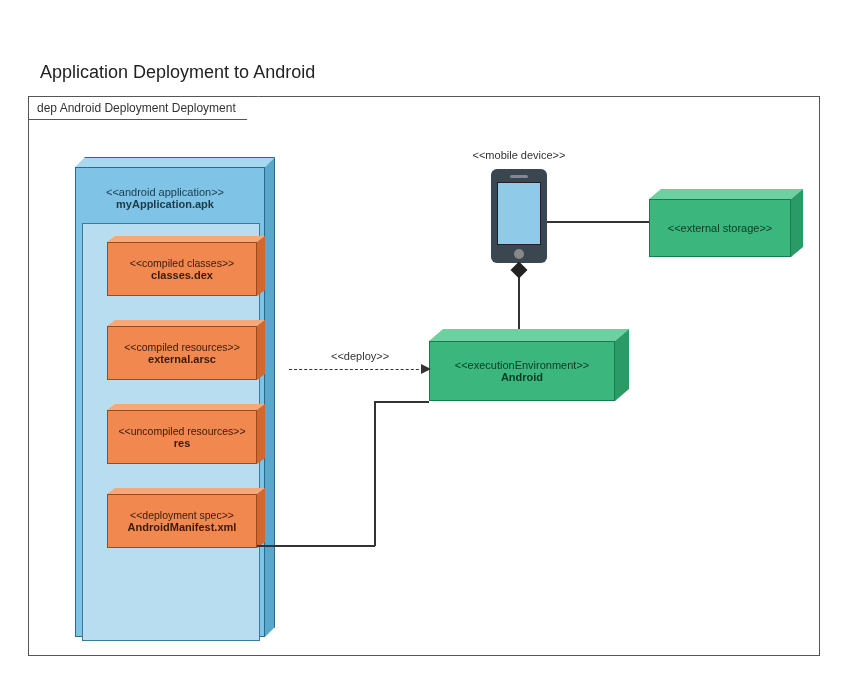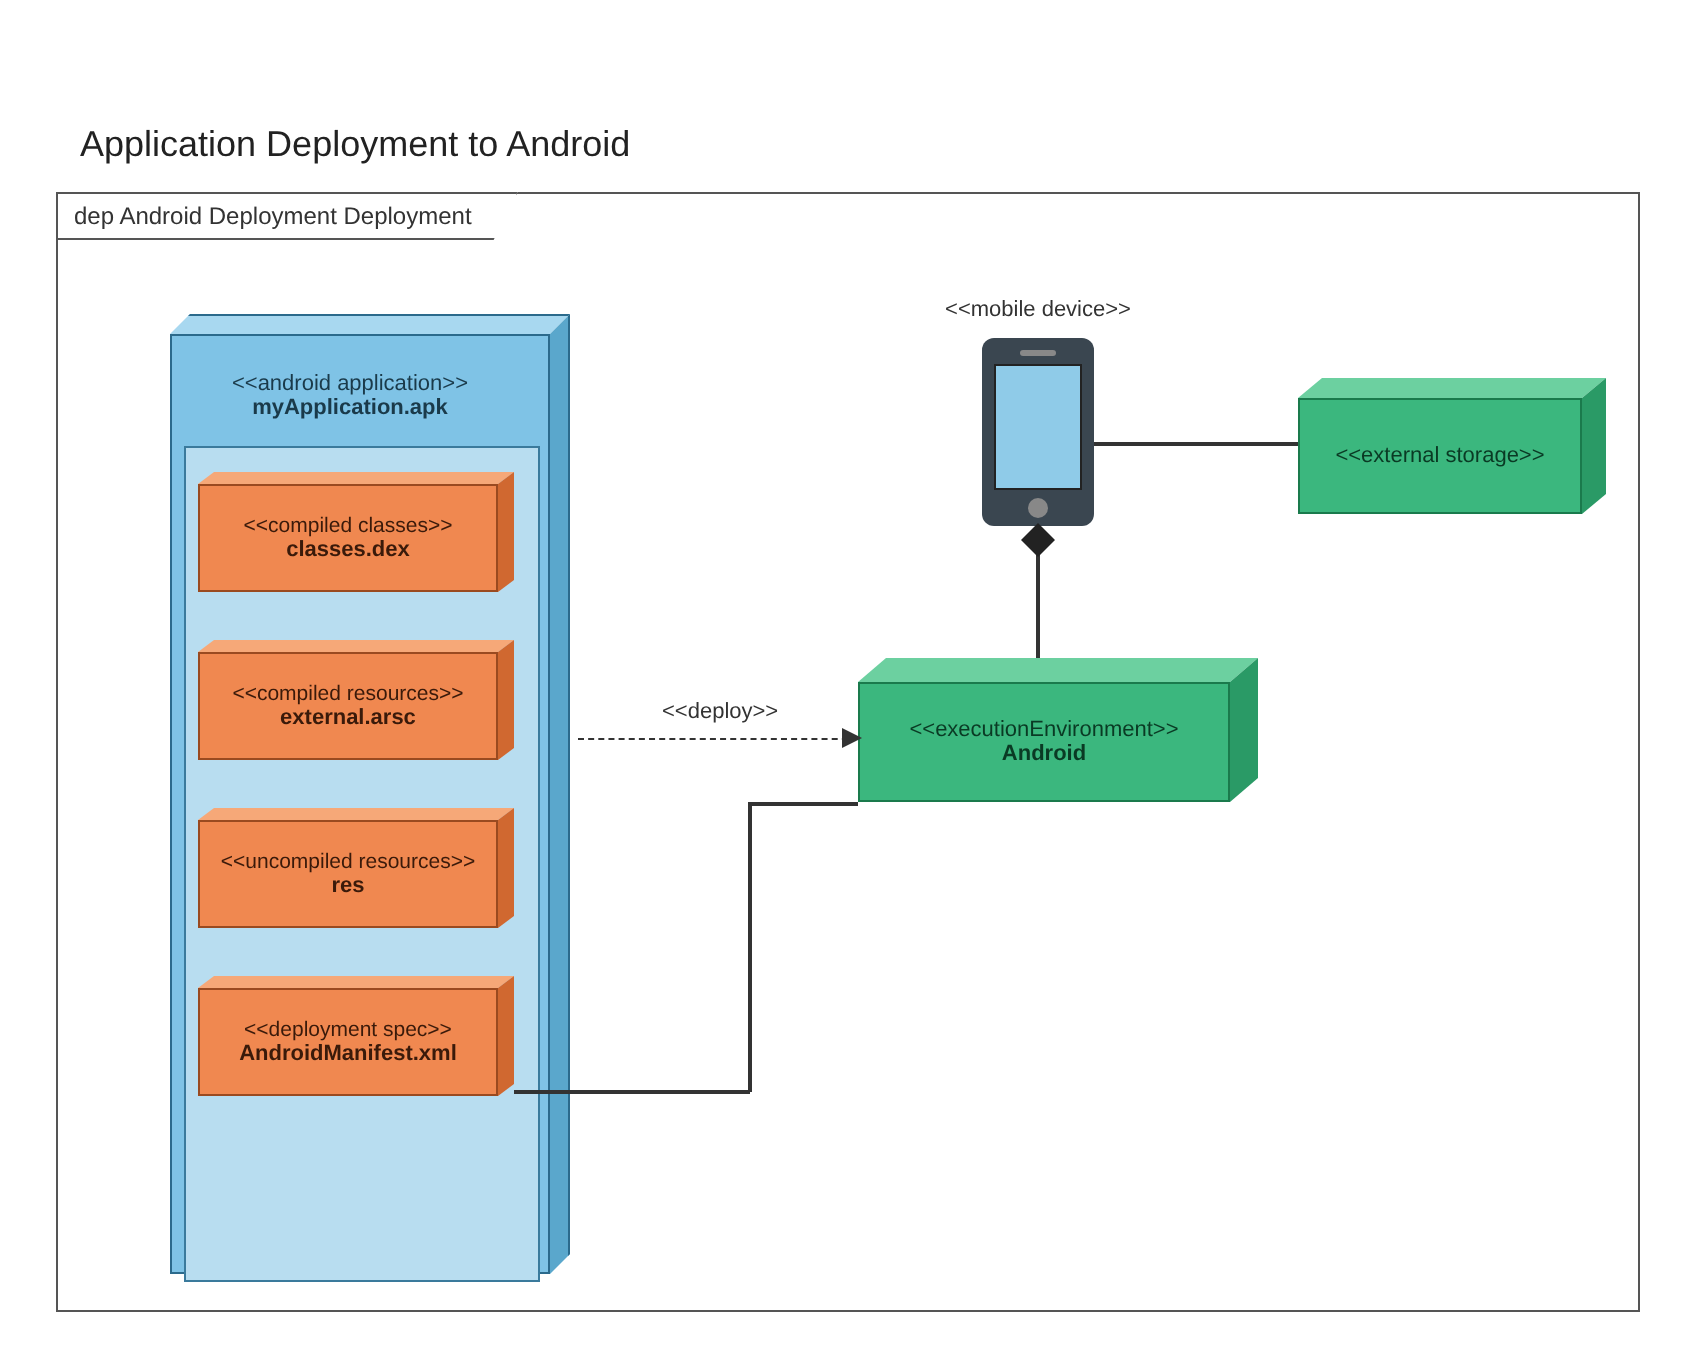--- a/index.html
+++ b/index.html
@@ -39,21 +39,21 @@
     border: 1px solid #555;
     border-bottom: 1px solid #555;
     background: #fff;
     clip-path: polygon(0 0, 100% 0, calc(100% - 12px) 100%, 0 100%);
     padding-right: 22px;
   }
   
   .apk {
     position: absolute;
     top: 60px;
-    left: 56px;
+    left: 46px;
     width: 200px;
     height: 480px;
   }
   .apk-front {
     position: absolute;
     top: 10px; left: 0;
     width: 190px; height: 470px;
     background: #7fc3e6;
     border: 1px solid #2b6a8c;
   }
@@ -81,21 +81,21 @@
     color: #1a3a4a;
   }
   .apk-header .name { font-weight: bold; font-size: 11px; }
   .apk-body {
     position: absolute;
     top: 55px; left: 6px;
     width: 178px;
     height: 418px;
     background: #b8ddf0;
     border: 1px solid #3a7a9c;
-    padding: 12px 6px;
+    padding: 12px 24px;
     display: flex;
     flex-direction: column;
     gap: 24px;
   }
   
   .artifact {
     position: relative;
     width: 158px;
     height: 60px;
   }

